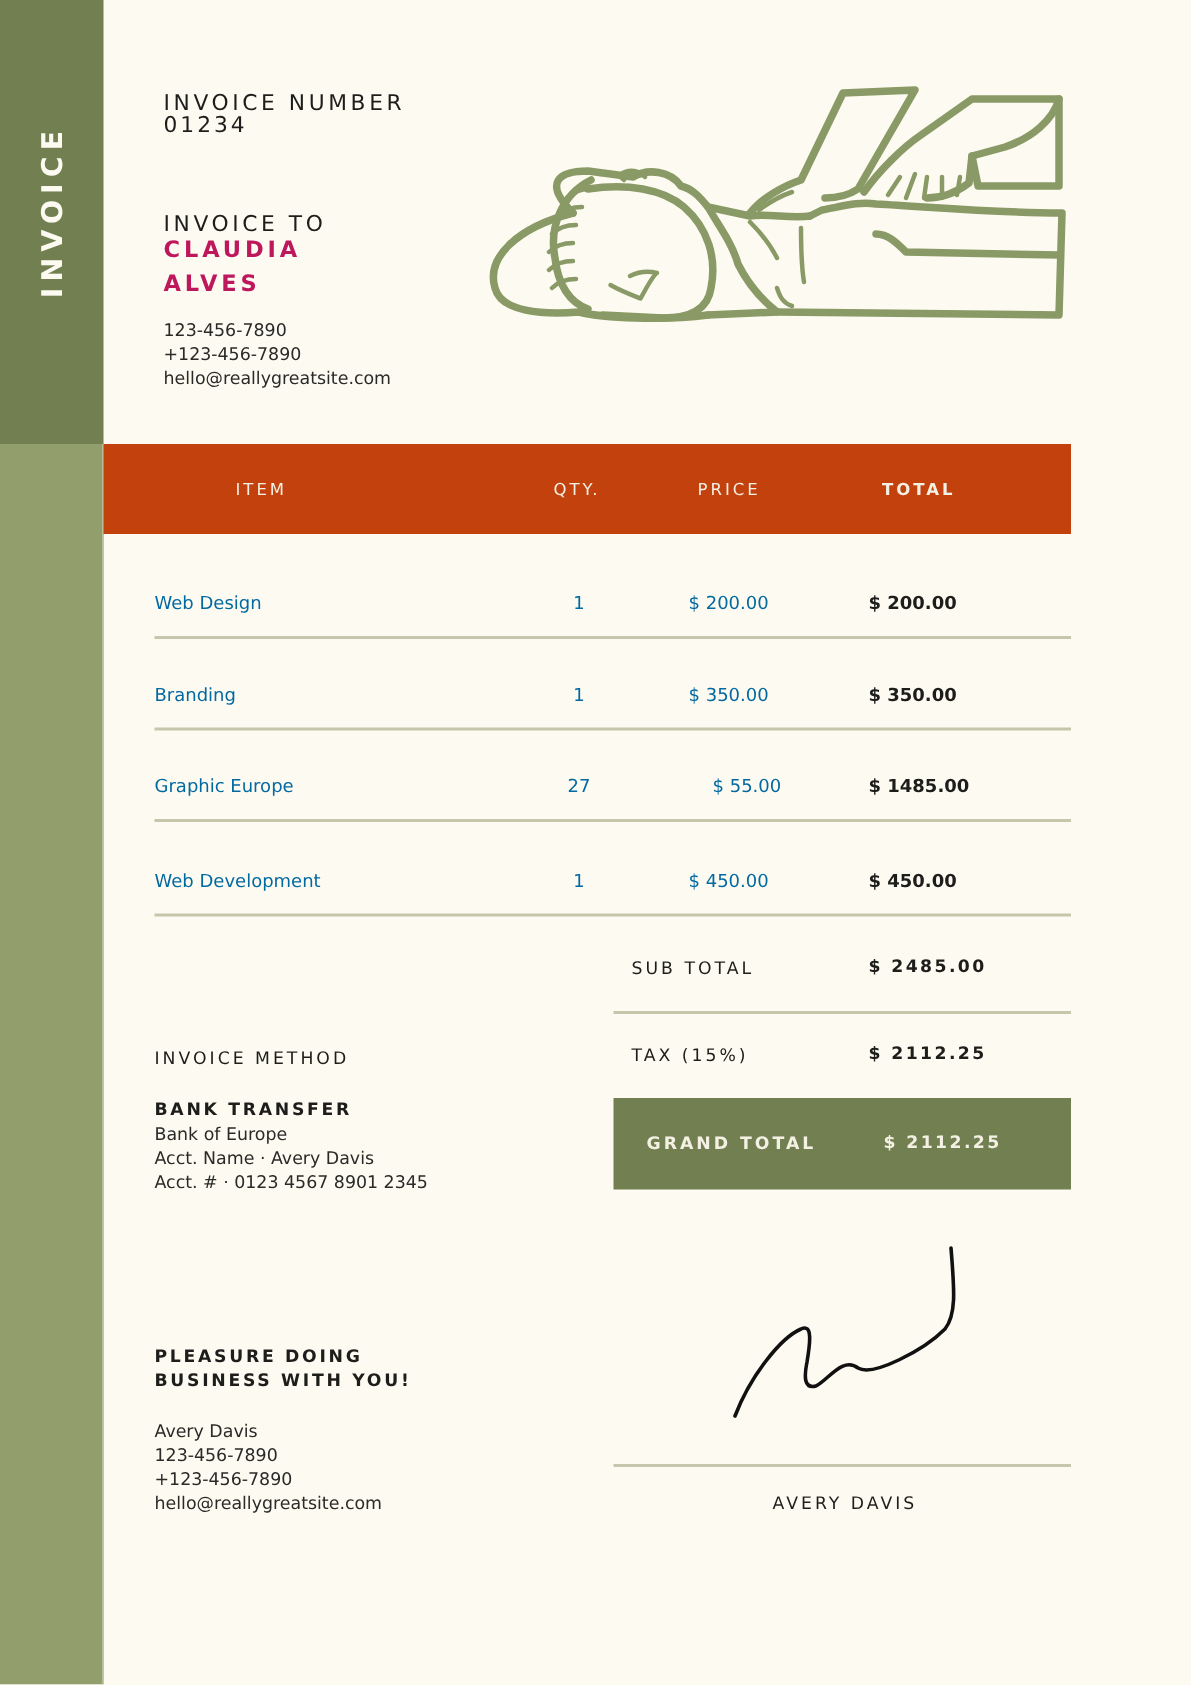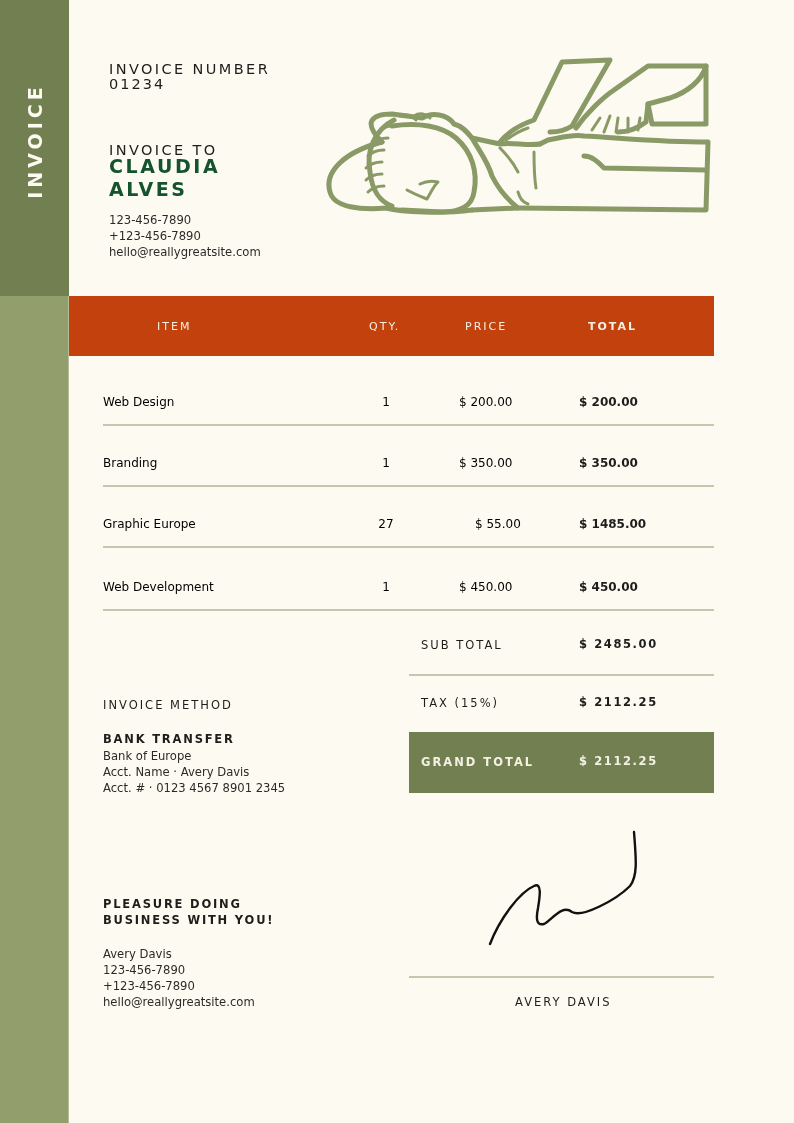--- a/index.html
+++ b/index.html
@@ -20,48 +20,48 @@
     border-right: 1px solid #b7bf9a;
   }
   .side-title {
     position: absolute; left: 35px; top: 141px;
     transform: translate(-50%, -50%) rotate(-90deg);
     color: #fdfbf1; font-weight: bold; font-size: 19px; letter-spacing: 4px;
     white-space: nowrap;
   }
   .abs { position: absolute; white-space: nowrap; }
   .label-lg { font-size: 14.5px; letter-spacing: 2.4px; color: #1d1d1b; }
-  .client-name { font-size: 19px; font-weight: bold; letter-spacing: 2.6px; color: #14532d; line-height: 23px; }
+  .client-name { font-size: 15px; font-weight: bold; letter-spacing: 2.6px; color: #be185d; line-height: 23px; }
   .contact { font-size: 11.6px; line-height: 16px; color: #2a2a28; }
   .illustration { position: absolute; left: 322px; top: 52px; width: 392px; height: 172px; }
 
   .thead {
     position: absolute; left: 69px; top: 296px; width: 645px; height: 60px;
     background: #c2410c; color: #f4f1e4;
   }
   .th { position: absolute; top: 24px; font-size: 11px; letter-spacing: 2px; }
   .th.bold { font-weight: bold; }
 
   .row { position: absolute; left: 103px; width: 611px; height: 61px; }
   .row .line { position: absolute; left: 0; right: 0; bottom: 0; height: 2px; background: #c5c6ac; }
-  .cell { position: absolute; top: 30px; font-size: 12px; color: #000000; }
+  .cell { position: absolute; top: 30px; font-size: 12px; color: #0369a1; }
   .cell.item { left: 0; }
   .cell.qty { left: 283px; width: 0; text-align: center; }
   .cell.qty span { display: inline-block; transform: translateX(-50%); }
   .cell.price { left: 356px; }
   .cell.total { left: 476px; font-weight: bold; color: #1d1d1b; }
 
   .sum-label { font-size: 11.5px; letter-spacing: 2px; color: #1d1d1b; }
   .sum-val { font-size: 11.5px; font-weight: bold; letter-spacing: 1.6px; color: #1d1d1b; }
   .sum-line { position: absolute; left: 409px; width: 305px; height: 2px; background: #c5c6ac; }
   .grand {
     position: absolute; left: 409px; top: 732px; width: 305px; height: 61px;
     background: #717f51;
   }
-  .grand .sum-label, .grand .sum-val { color: #f4f1e4; font-weight: bold; }
+  .grand .sum-label, .grand .sum-val { color: #f4f1e4; font-weight: bold; margin-left: 10px; }
 
   .pm-label { font-size: 11.5px; letter-spacing: 2px; }
   .pm-bold { font-size: 11.5px; font-weight: bold; letter-spacing: 1.8px; }
   .pm-text { font-size: 11.6px; line-height: 16px; color: #2a2a28; }
 
   .sign-line { position: absolute; left: 409px; top: 976px; width: 305px; height: 2px; background: #c5c6ac; }
   .sign-name { font-size: 11.5px; letter-spacing: 2px; }
 </style>
 </head>
 <body>

